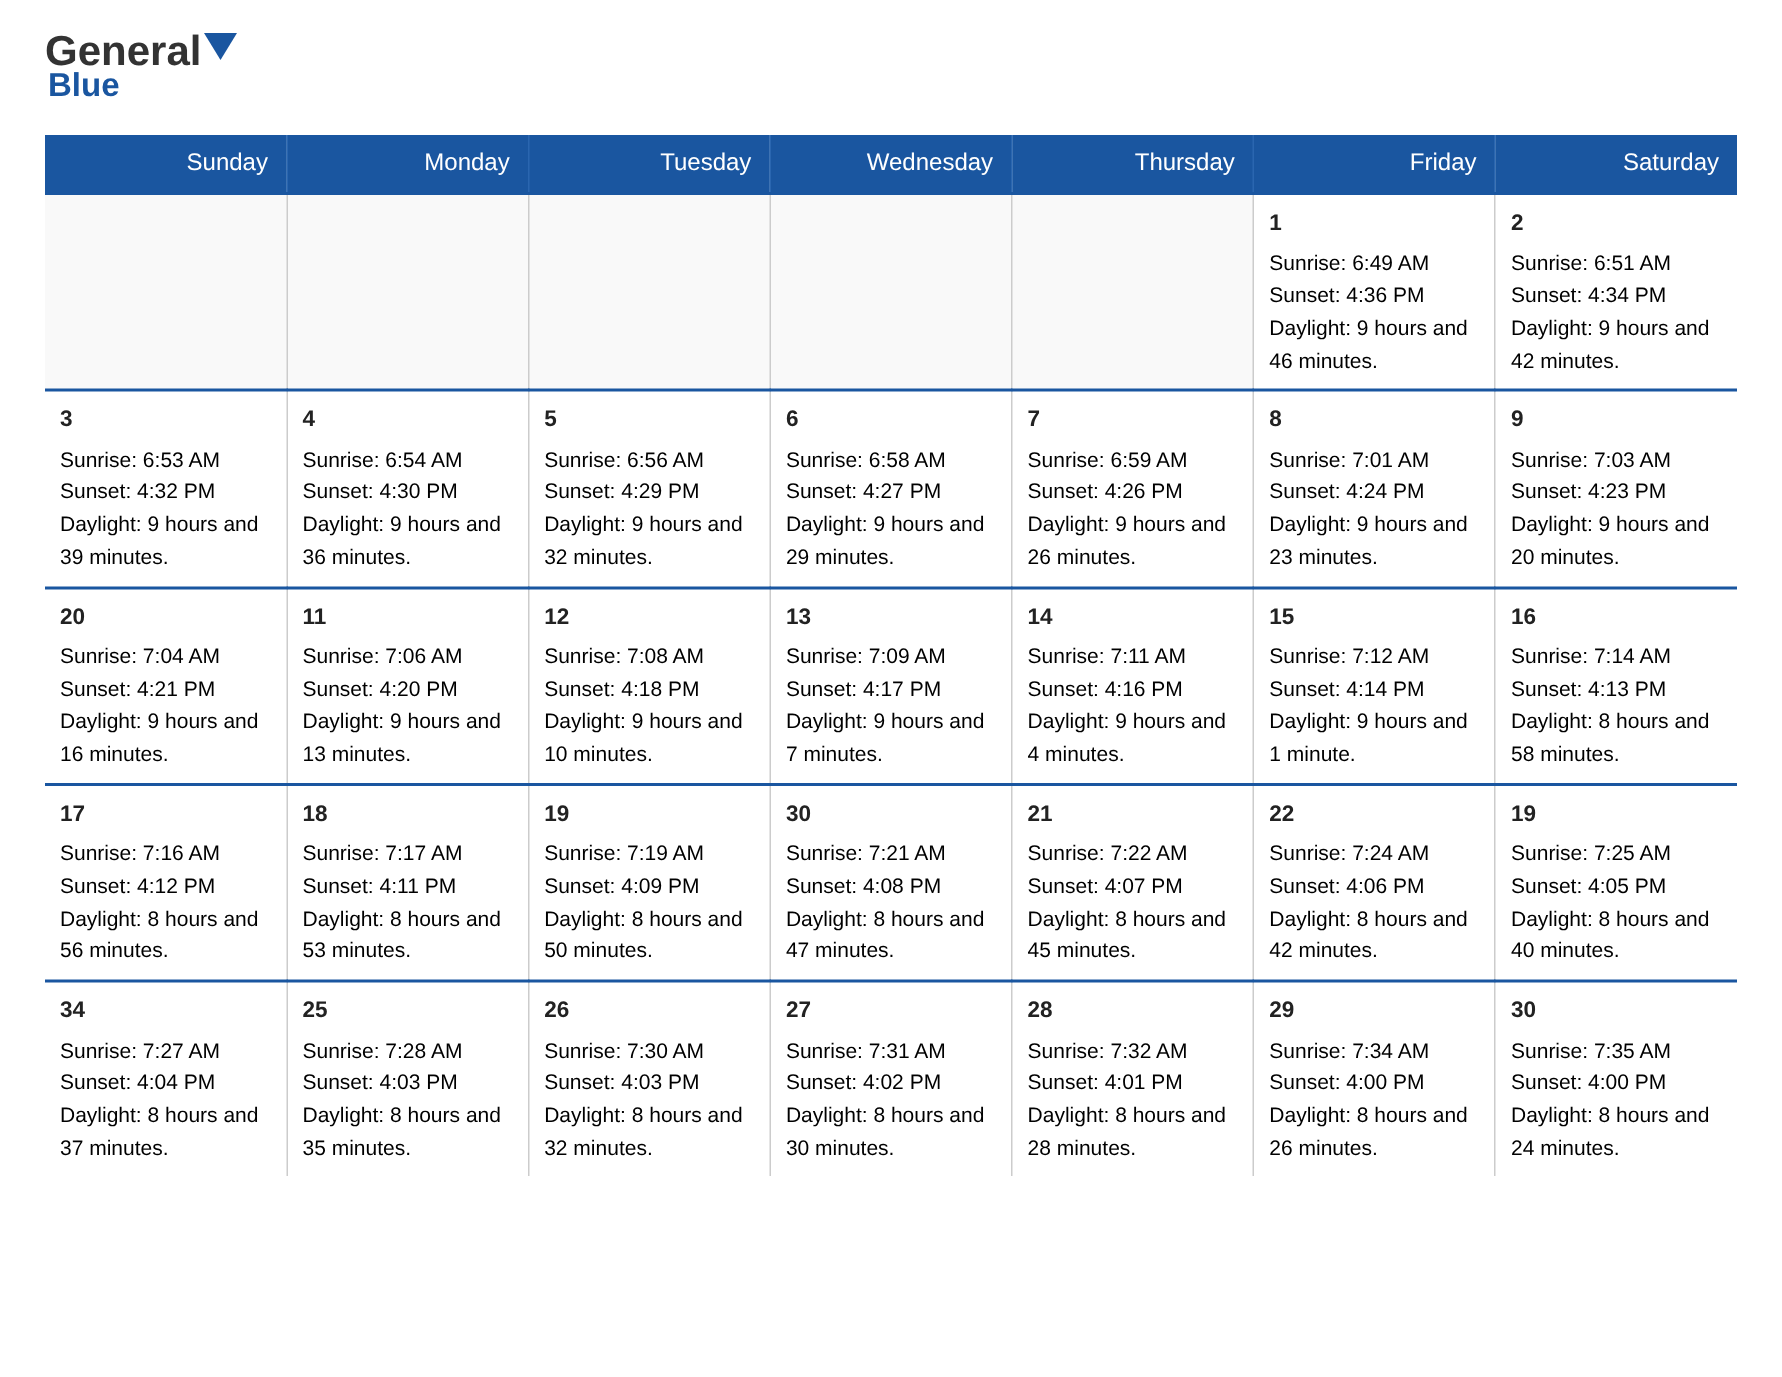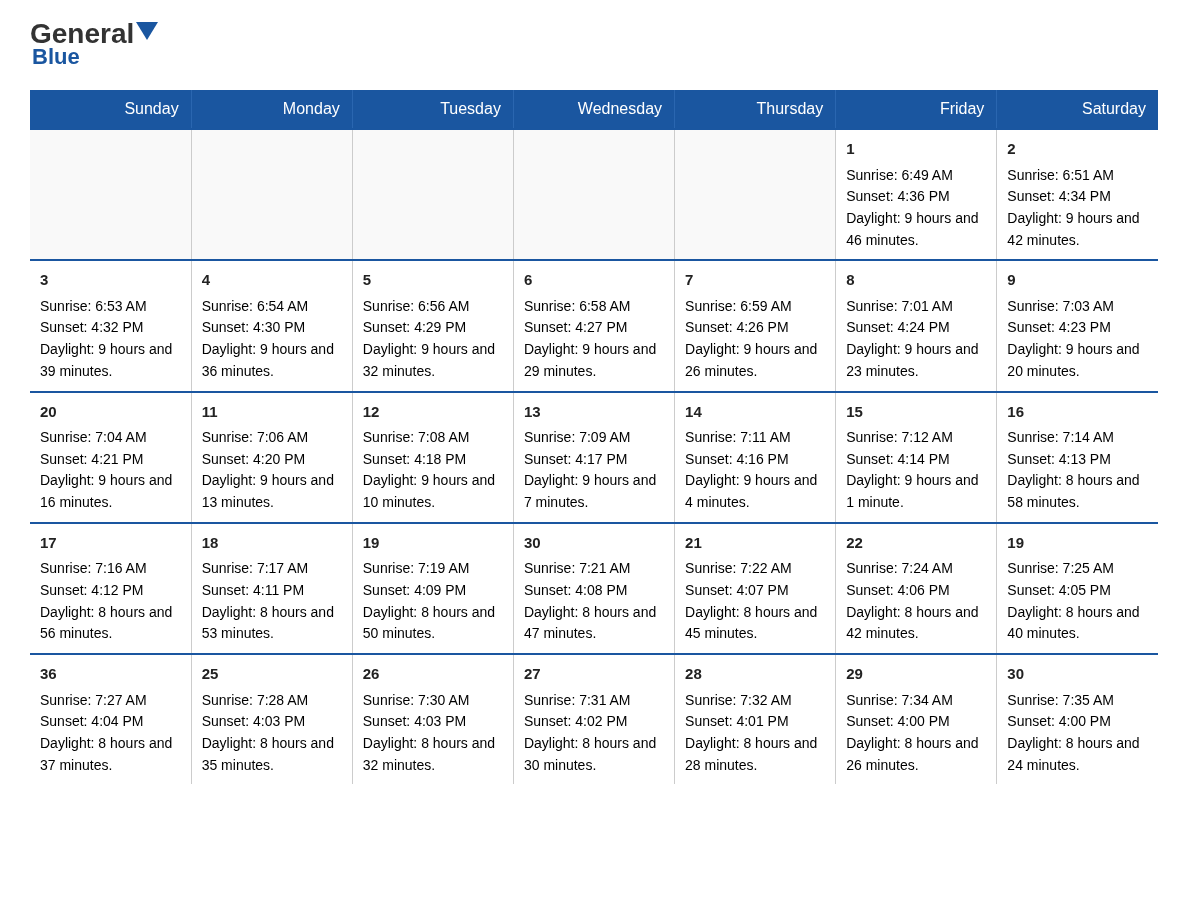--- a/index.html
+++ b/index.html
@@ -231,21 +231,21 @@
           <span class="day-number">22</span>
           <div class="sun-info">Sunrise: 7:24 AM<br>Sunset: 4:06 PM<br>Daylight: 8 hours and 42 minutes.</div>
         </td>
         <td>
           <span class="day-number">19</span>
           <div class="sun-info">Sunrise: 7:25 AM<br>Sunset: 4:05 PM<br>Daylight: 8 hours and 40 minutes.</div>
         </td>
       </tr>
       <tr>
         <td>
-          <span class="day-number">36</span>
+          <span class="day-number">34</span>
           <div class="sun-info">Sunrise: 7:27 AM<br>Sunset: 4:04 PM<br>Daylight: 8 hours and 37 minutes.</div>
         </td>
         <td>
           <span class="day-number">25</span>
           <div class="sun-info">Sunrise: 7:28 AM<br>Sunset: 4:03 PM<br>Daylight: 8 hours and 35 minutes.</div>
         </td>
         <td>
           <span class="day-number">26</span>
           <div class="sun-info">Sunrise: 7:30 AM<br>Sunset: 4:03 PM<br>Daylight: 8 hours and 32 minutes.</div>
         </td>

